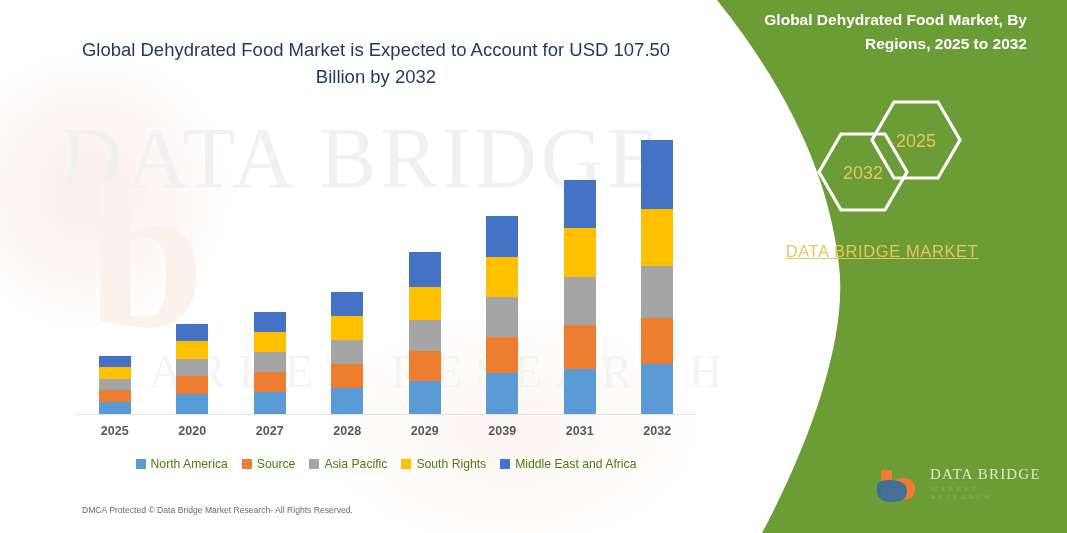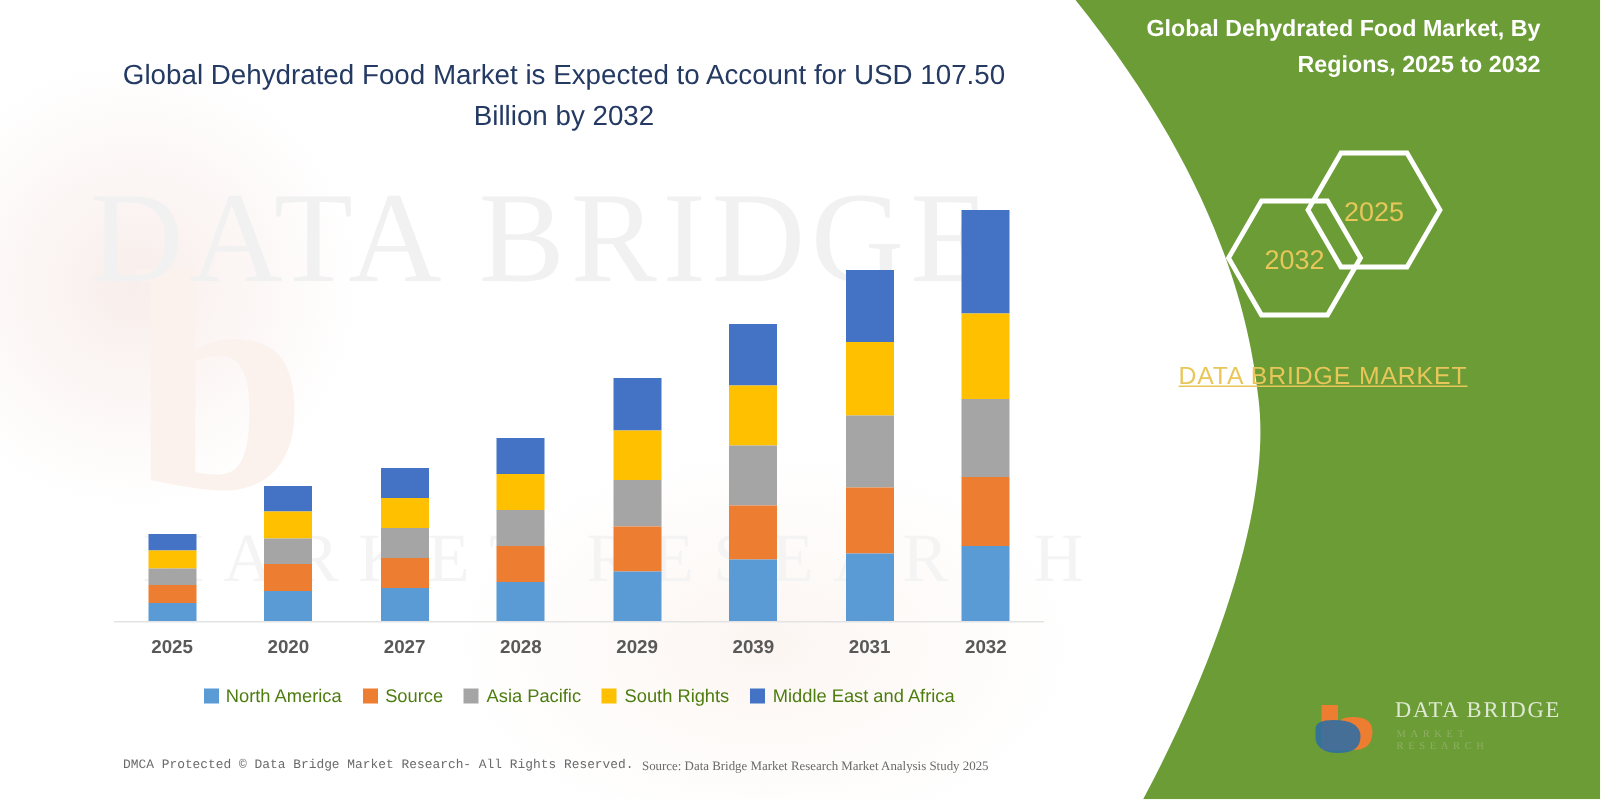--- a/index.html
+++ b/index.html
@@ -66,21 +66,21 @@
     position:absolute;left:76px;top:457px;width:620px;
     display:flex;justify-content:center;align-items:center;gap:14px;
   }
   .lg{display:flex;align-items:center;gap:5px;}
   .lg-sw{width:10px;height:10px;display:block;}
   .lg-tx{font-size:12.2px;font-weight:400;color:#4d7c0f;white-space:nowrap;}
 
   
   .footer{position:absolute;left:0;top:505px;width:700px;height:20px;}
   .f-left{position:absolute;left:82px;top:0;font-size:8.6px;color:#6a6a6a;
-          font-family:Liberation Mono, monospace;white-space:nowrap;}
+          font-family:Liberation Sans, sans-serif;white-space:nowrap;}
   .f-right{position:absolute;left:428px;top:0;font-size:8.6px;color:#6a6a6a;
            font-family:"Liberation Serif", serif;white-space:nowrap;}
 
   
   .green{
     position:absolute;right:0;top:0;width:380px;height:533px;
     background:#6b9c36;
     clip-path:path("M 380 0 L 380 533 L 75 533 C 130 430 160 330 152 266 C 145 200 118 110 30 0 Z");
   }
   .green-title{
@@ -222,21 +222,20 @@
         <span class="lg-tx">South Rights</span>
       </div>
       <div class="lg">
         <span class="lg-sw" style="background: rgb(68, 114, 196);"></span>
         <span class="lg-tx">Middle East and Africa</span>
       </div>
     </div>
 
   <div class="footer">
     <div class="f-left">DMCA Protected © Data Bridge Market Research-  All Rights Reserved.</div>
-    <div class="f-right">Source: Data Bridge Market Research  Market Analysis Study 2025</div>
   </div>
 
   <div class="green"></div>
   <div class="green-title">Global Dehydrated Food Market, By Regions, 2025 to 2032</div>
 
   <div class="hexwrap" style="right:0;left:auto;width:380px;">
     <svg width="380" height="533" viewBox="0 0 380 533">
       <g>
         <polygon points="132,172 154,134 198,134 220,172 198,210 154,210" fill="none" stroke="#ffffff" stroke-width="3.2"></polygon>
         <text x="176" y="179" text-anchor="middle" fill="#e8c65a" font-family="Liberation Sans, sans-serif" font-size="18">2032</text>

